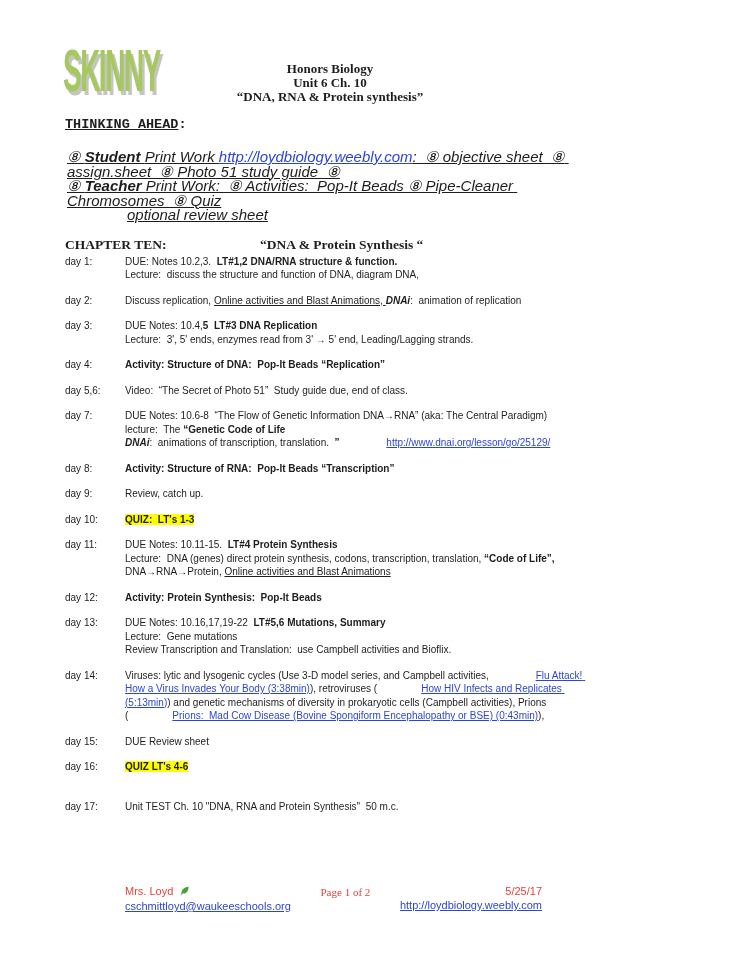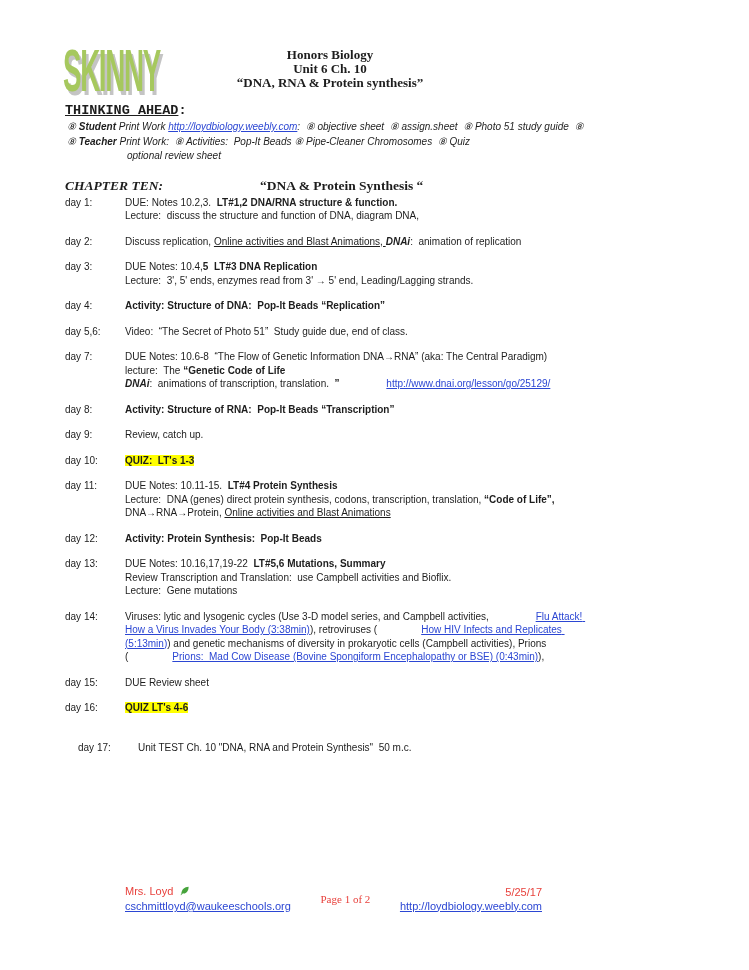--- a/index.html
+++ b/index.html
@@ -21,64 +21,64 @@
     font-family:"Liberation Sans",sans-serif;
     font-weight:bold;font-size:42px;letter-spacing:-2px;
     color:var(--logo-green);
     text-shadow:4px 3px 0 var(--logo-shadow);
     transform:scale(0.66,1.42);transform-origin:0 0;
     white-space:nowrap;
   }
 
   
   .doc-header{
-    padding-top:48px;text-align:center;
+    padding-top:62px;text-align:center;
     font-family:"Liberation Serif",serif;font-weight:bold;
     font-size:13px;line-height:14px;
   }
 
   .content{padding:0 58px 0 65px;}
 
   .ta-heading{
     margin-top:13px;
     font-family:Liberation Mono, monospace;font-weight:bold;font-size:13.5px;line-height:16px;
   }
   .ta-heading .u{text-decoration:underline;}
 
-  .ta-lines{margin-top:1px;font-size:10px;line-height:14.5px;}
+  .ta-lines{margin-top:17px;font-size:15px;line-height:14.5px;text-decoration:underline;}
   .ta-line{white-space:pre-wrap;margin-left:2px;}
   .ta-line.ind{padding-left:60px;}
 
   .chapter-row{
     margin-top:13px;
     font-family:"Liberation Serif",serif;font-weight:bold;font-size:13.5px;line-height:17px;
   }
-  .chapter-label{display:inline-block;width:195px;font-style:italic;}
+  .chapter-label{display:inline-block;width:195px;}
 
   
   .schedule{margin-top:2px;font-size:10px;}
   .day{display:flex;margin-bottom:12px;}
-  .day.gap{margin-top:26px;margin-left:13px;}
+  .day.gap{margin-top:26px;}
   .day-label{width:60px;flex-shrink:0;line-height:13.5px;}
   .day-content{flex:1;max-width:566px;line-height:13.5px;}
   .line{white-space:pre-wrap;}
 
   
   .seg-b{font-weight:bold;}
   .seg-i{font-style:italic;}
   .seg-bi{font-weight:bold;font-style:italic;}
   .seg-u{text-decoration:underline;}
   .seg-hl{font-weight:bold;background:var(--hl);}
   a.seg-link{color:var(--link);text-decoration:underline;cursor:pointer;padding-left:44px;}
   a.seg-ilink{color:var(--link);text-decoration:underline;font-style:italic;cursor:pointer;}
 
   
   .footer{
     position:absolute;left:0;right:0;top:884px;
-    display:flex;justify-content:space-between;align-items:center;
+    display:flex;justify-content:space-between;align-items:flex-start;
     padding-left:125px;padding-right:118px;
     font-size:11px;line-height:14px;
   }
   .footer .red{color:var(--red);}
   .footer .serif{font-family:"Liberation Serif",serif;}
   .footer a{color:var(--link);text-decoration:underline;cursor:pointer;}
   .footer .col-right{text-align:right;}
   .footer .col-center{text-align:center;padding-top:1px;}
   .plant{display:inline-block;vertical-align:-1px;margin-left:6px;}
 </style>
@@ -179,22 +179,22 @@
         <div class="day">
           <div class="day-label">day 12:</div>
           <div class="day-content">
             <div class="line"><span class="seg-b">Activity: Protein Synthesis:  Pop-It Beads</span></div>
           </div>
         </div>
         <div class="day">
           <div class="day-label">day 13:</div>
           <div class="day-content">
             <div class="line"><span>DUE Notes: 10.16,17,19-22  </span><span class="seg-b">LT#5,6 Mutations, Summary</span></div>
+            <div class="line"><span>Lecture:  Gene mutations</span></div>
             <div class="line"><span>Review Transcription and Translation:  use Campbell activities and Bioflix.</span></div>
-            <div class="line"><span>Lecture:  Gene mutations</span></div>
           </div>
         </div>
         <div class="day">
           <div class="day-label">day 14:</div>
           <div class="day-content">
             <div class="line"><span>Viruses: lytic and lysogenic cycles (Use 3-D model series, and Campbell activities, </span><a class="seg-link">Flu Attack! How a Virus Invades Your Body (3:38min)</a><span>), retroviruses (</span><a class="seg-link">How HIV Infects and Replicates (5:13min)</a><span>) and genetic mechanisms of diversity in prokaryotic cells (Campbell activities), Prions (</span><a class="seg-link">Prions:  Mad Cow Disease (Bovine Spongiform Encephalopathy or BSE) (0:43min)</a><span>),</span></div>
           </div>
         </div>
         <div class="day">
           <div class="day-label">day 15:</div>

